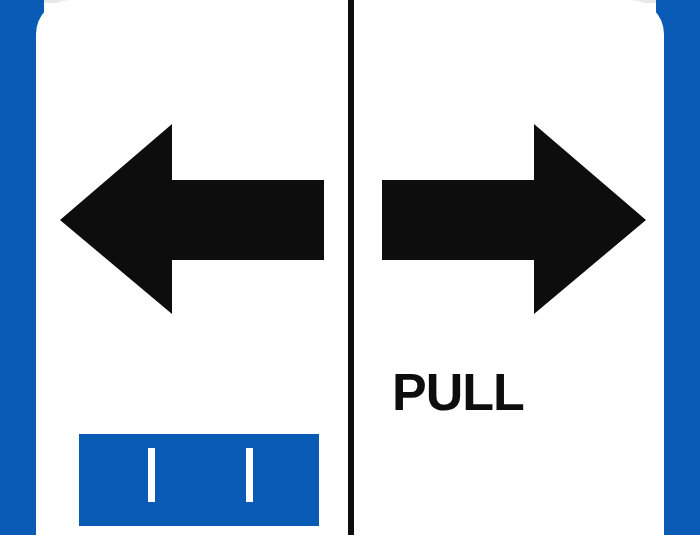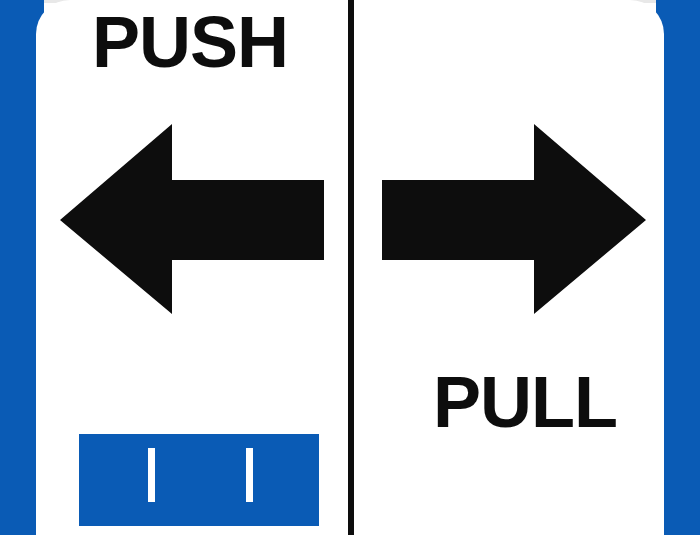--- a/index.html
+++ b/index.html
@@ -63,22 +63,21 @@
     white-space: nowrap;
   }
   .label-push {
     left: 92px;
     top: 6px;
     font-size: 72px;
   }
   .label-pull {
     left: 392px;
     top: 366px;
-    font-size: 72px;
-    margin-left: 41px;
+    font-size: 52px;
   }
   
   .arrow {
     position: absolute;
   }
   .arrow-left {
     left: 60px;
     top: 124px;
     width: 264px;
     height: 190px;
@@ -126,21 +125,20 @@
 
   <div class="edge-top"></div>
 
   <div class="blue-bar-left"></div>
   <div class="blue-bar-right"></div>
 
   <div class="panel"></div>
 
   <div class="divider"></div>
 
-  <div class="label label-push">PUSH</div>
 
   <svg class="arrow arrow-left" viewBox="0 0 264 190">
     <polygon points="0,96 112,0 112,56 264,56 264,136 112,136 112,190" fill="#0d0d0d"></polygon>
   </svg>
 
   <svg class="arrow arrow-right" viewBox="0 0 264 190">
     <polygon points="264,96 152,0 152,56 0,56 0,136 152,136 152,190" fill="#0d0d0d"></polygon>
   </svg>
 
   <div class="label label-pull">PULL</div>

